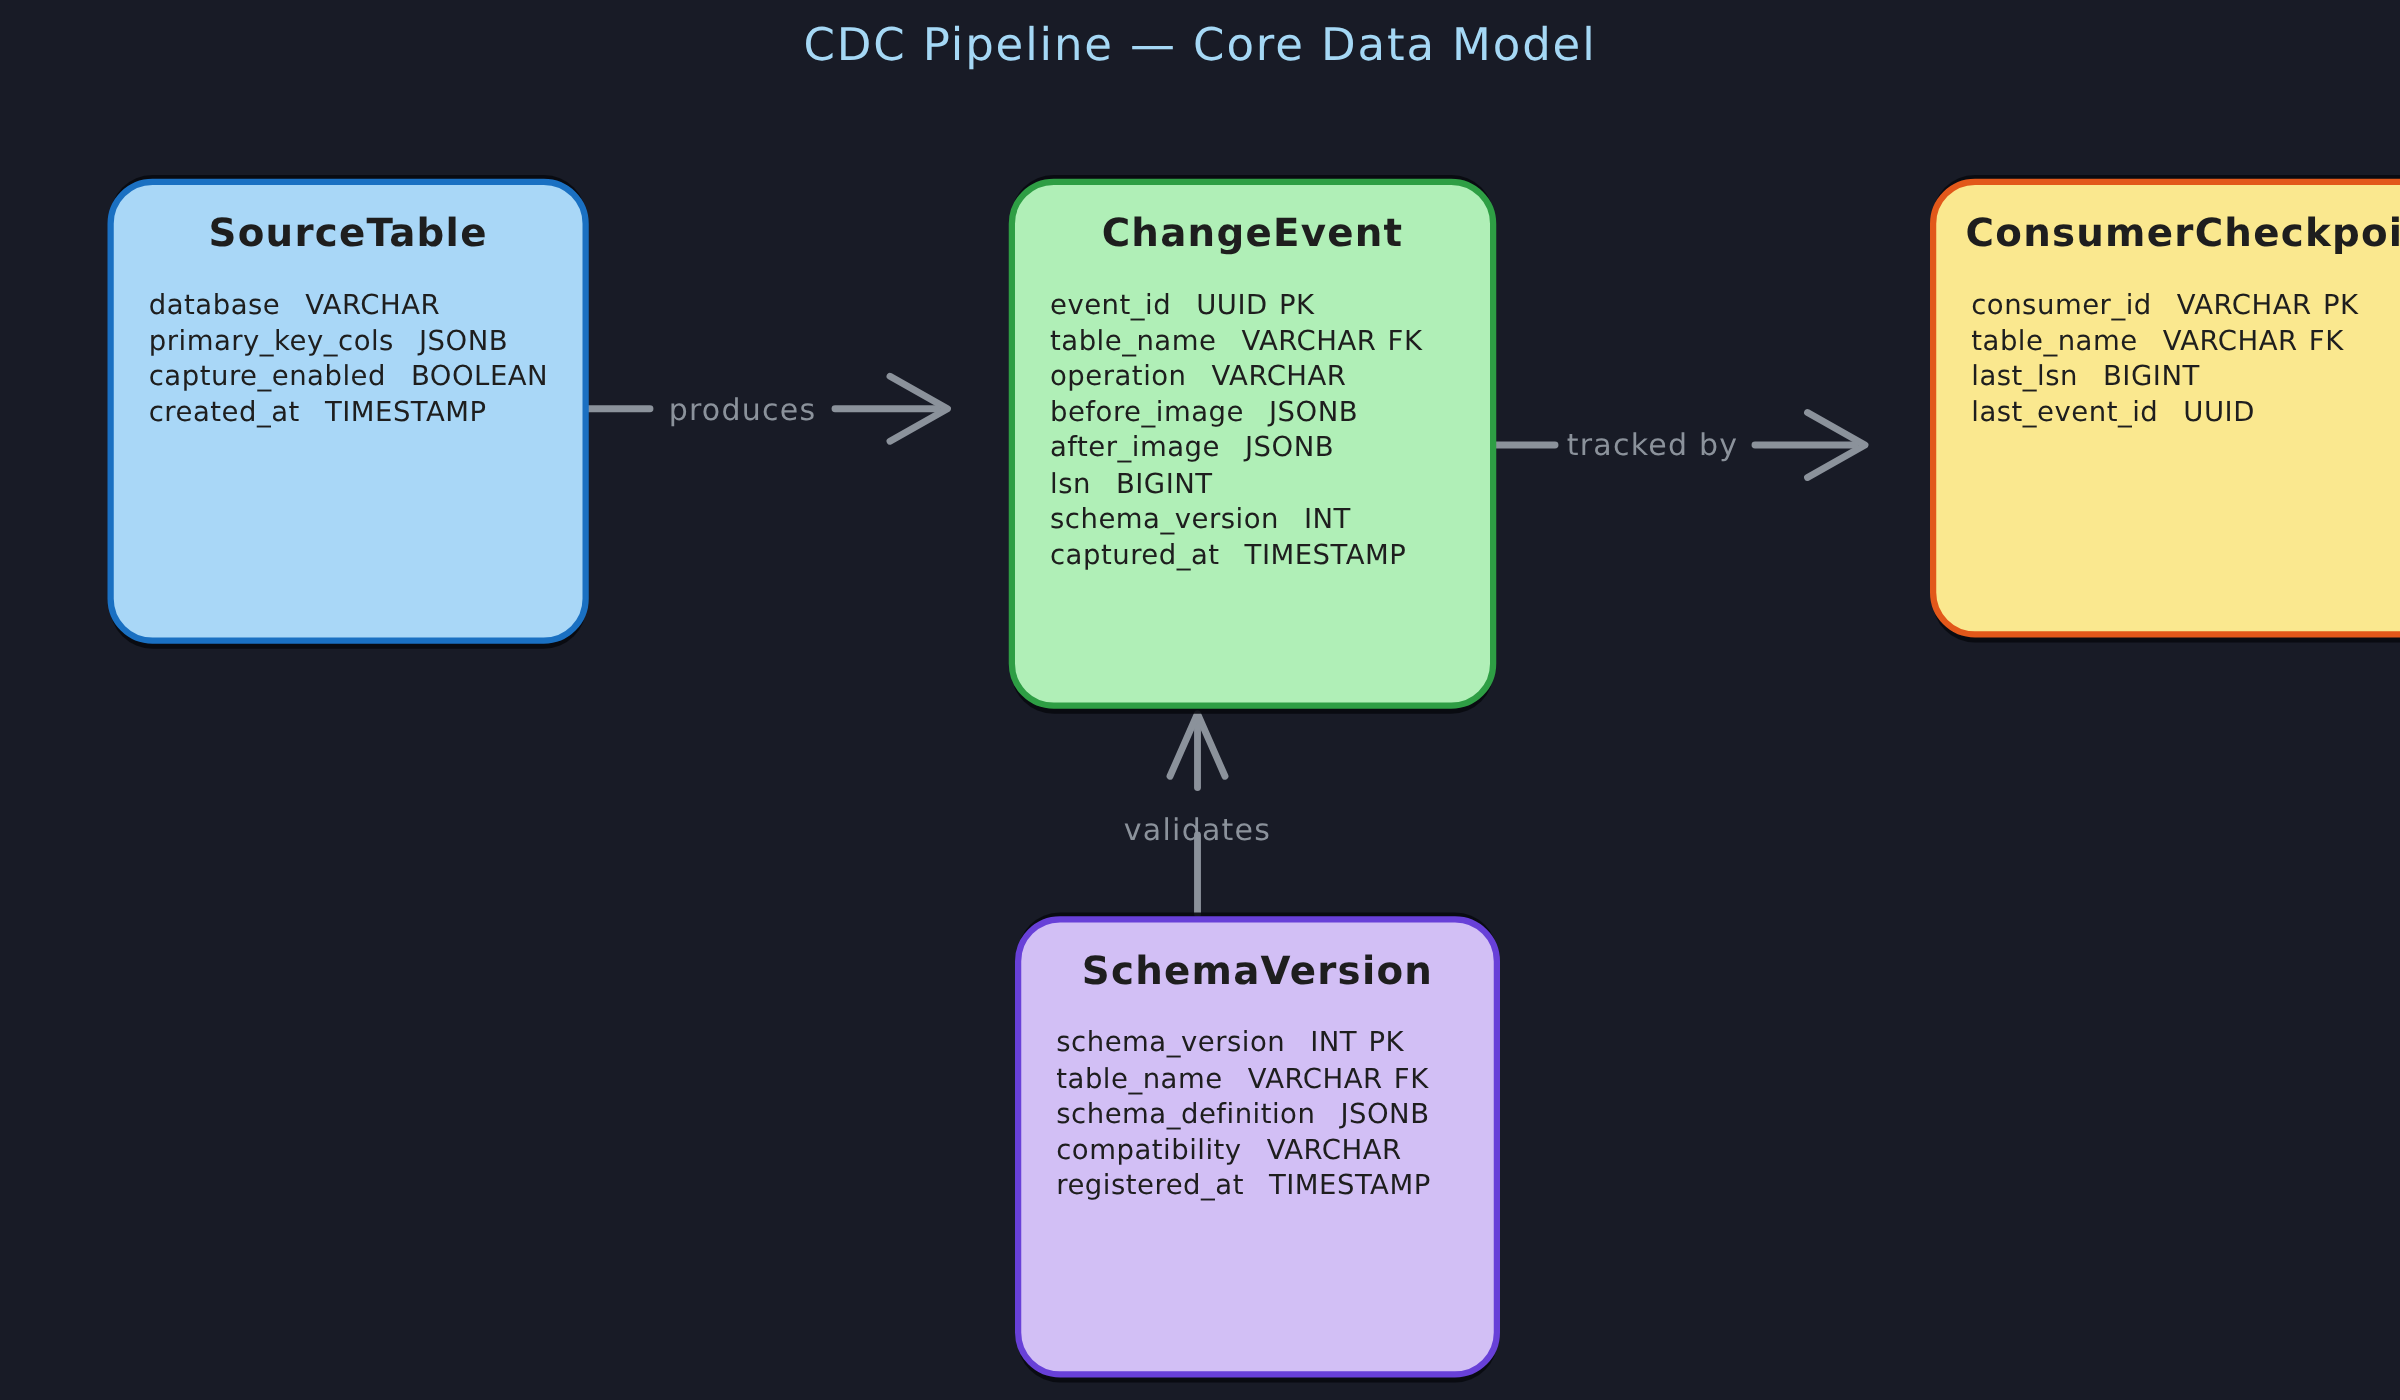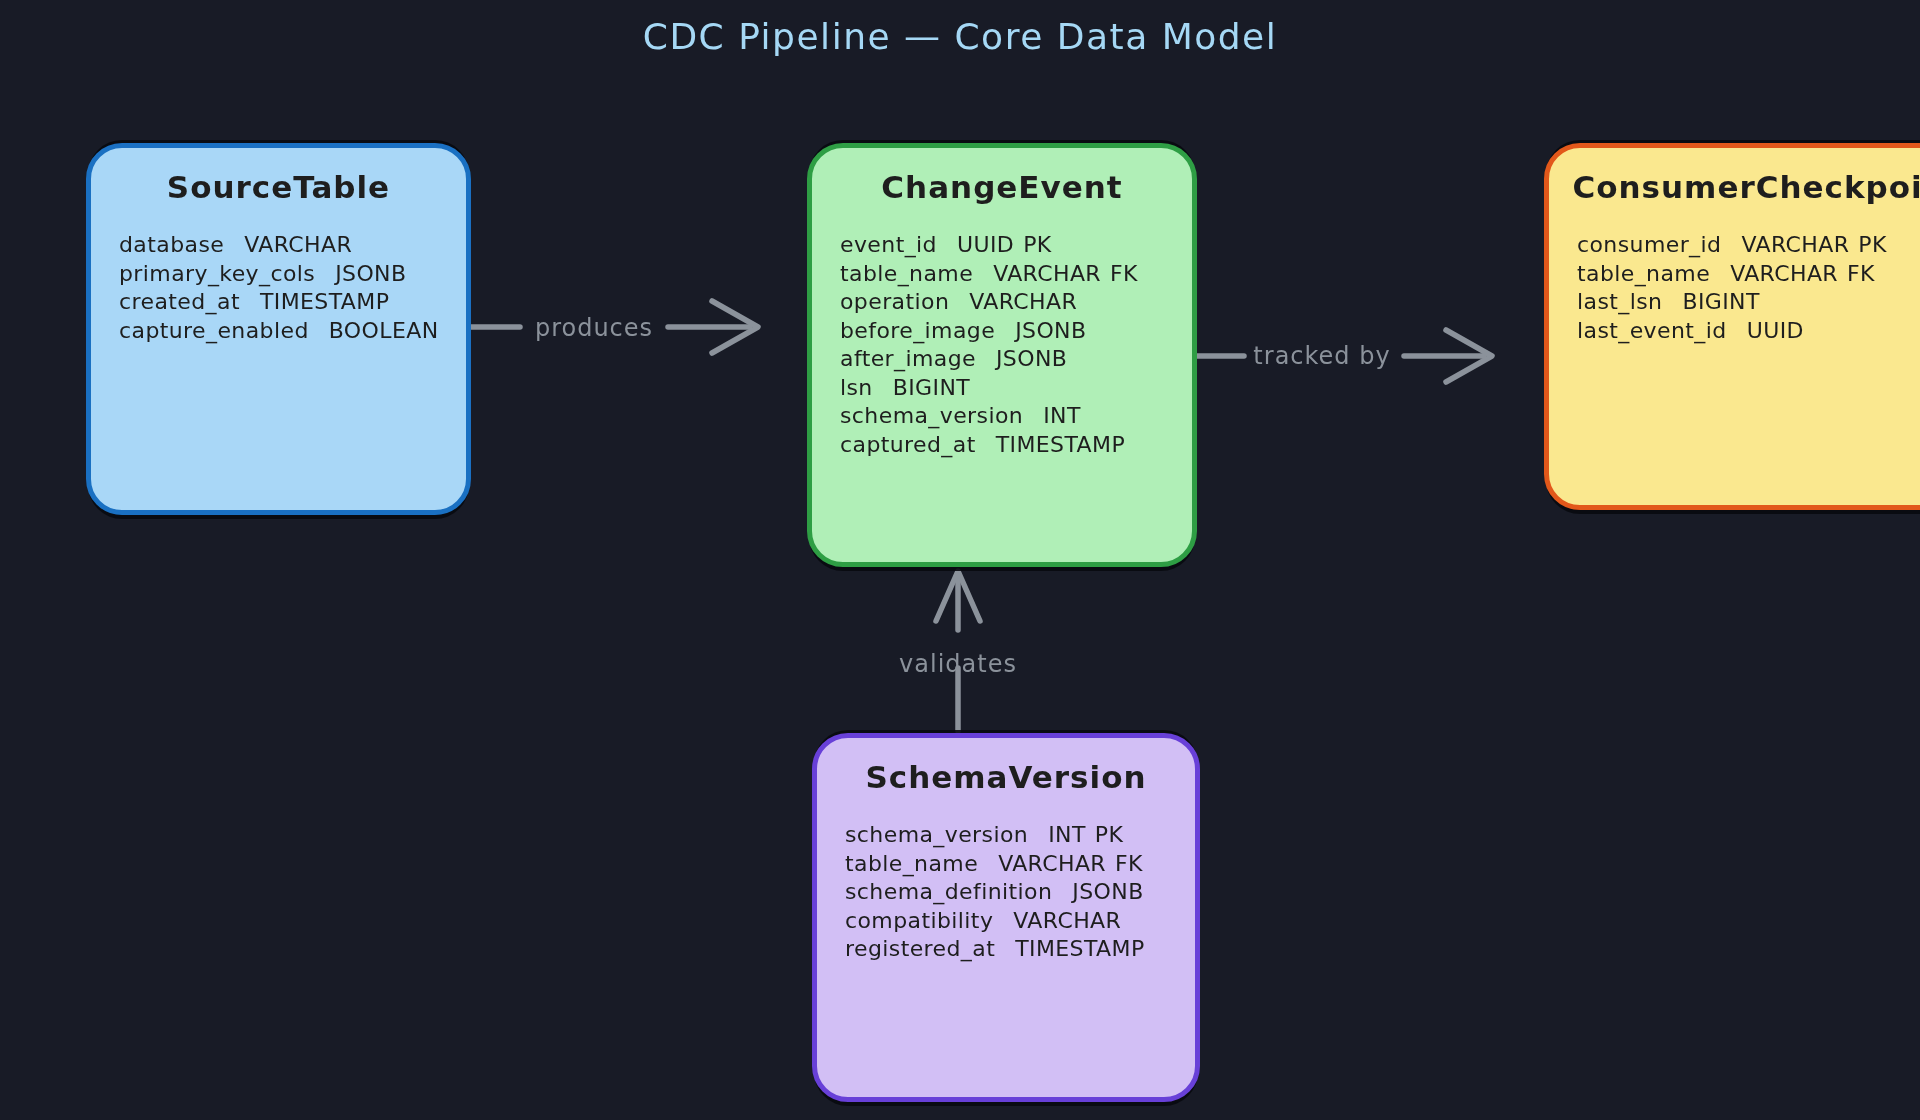--- a/index.html
+++ b/index.html
@@ -118,23 +118,23 @@
 
   <div class="entity entity-source" style="--fill: #a9d7f7; --stroke: #1a70c2;">
     <div class="entity-title">SourceTable</div>
     <div class="fields">
 
 
         <div class="field"><span class="fname">database</span><span class="ftype">VARCHAR</span><span class="fkey"></span></div>
 
         <div class="field"><span class="fname">primary_key_cols</span><span class="ftype">JSONB</span><span class="fkey"></span></div>
 
+        <div class="field"><span class="fname">capture_enabled</span><span class="ftype">BOOLEAN</span><span class="fkey"></span></div>
+
         <div class="field"><span class="fname">created_at</span><span class="ftype">TIMESTAMP</span><span class="fkey"></span></div>
-
-        <div class="field"><span class="fname">capture_enabled</span><span class="ftype">BOOLEAN</span><span class="fkey"></span></div>
       </div>
   </div>
 
   <div class="entity entity-change" style="--fill: #b0efb7; --stroke: #2e9e44;">
     <div class="entity-title">ChangeEvent</div>
     <div class="fields">
 
         <div class="field"><span class="fname">event_id</span><span class="ftype">UUID</span><span class="fkey">PK</span></div>
 
         <div class="field"><span class="fname">table_name</span><span class="ftype">VARCHAR</span><span class="fkey">FK</span></div>

